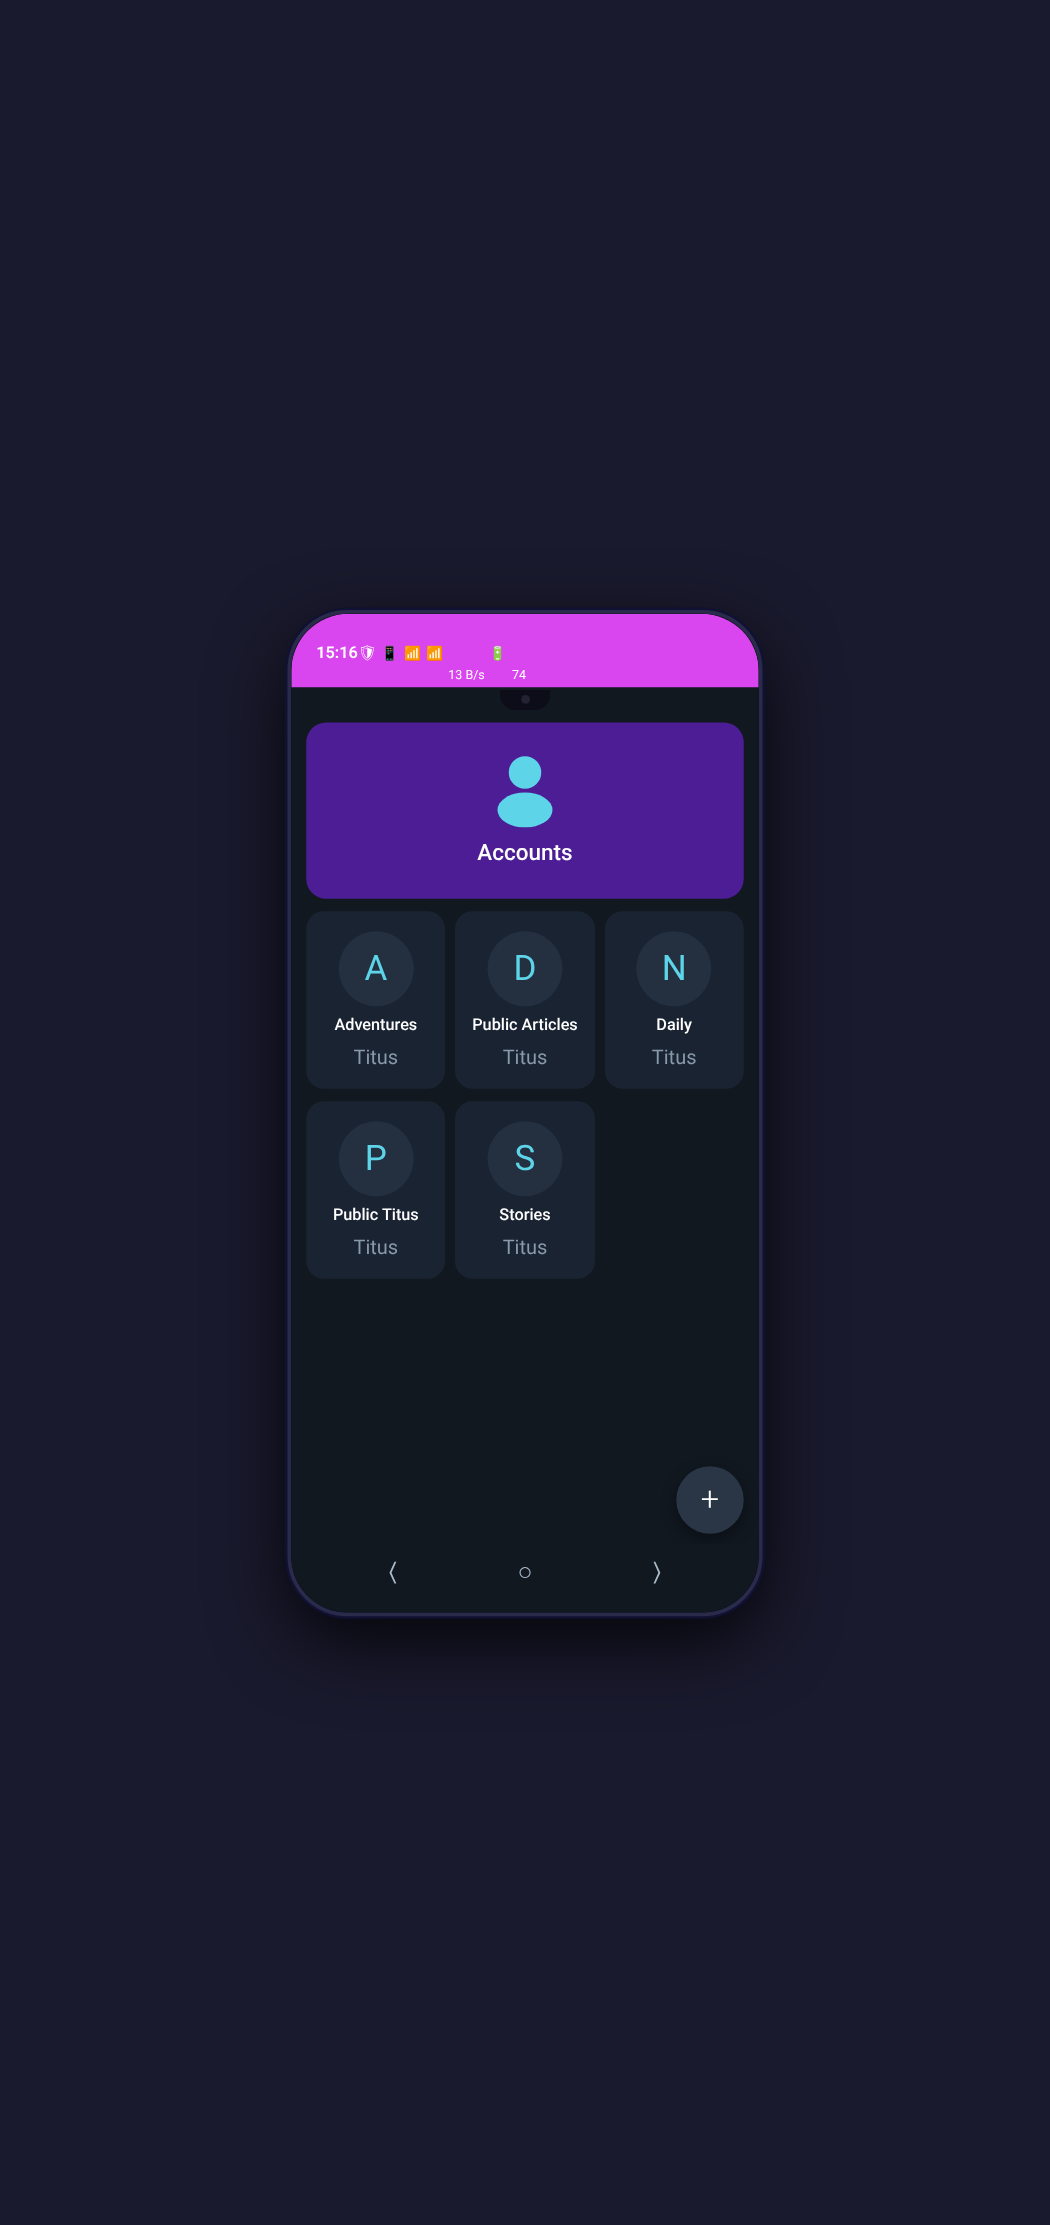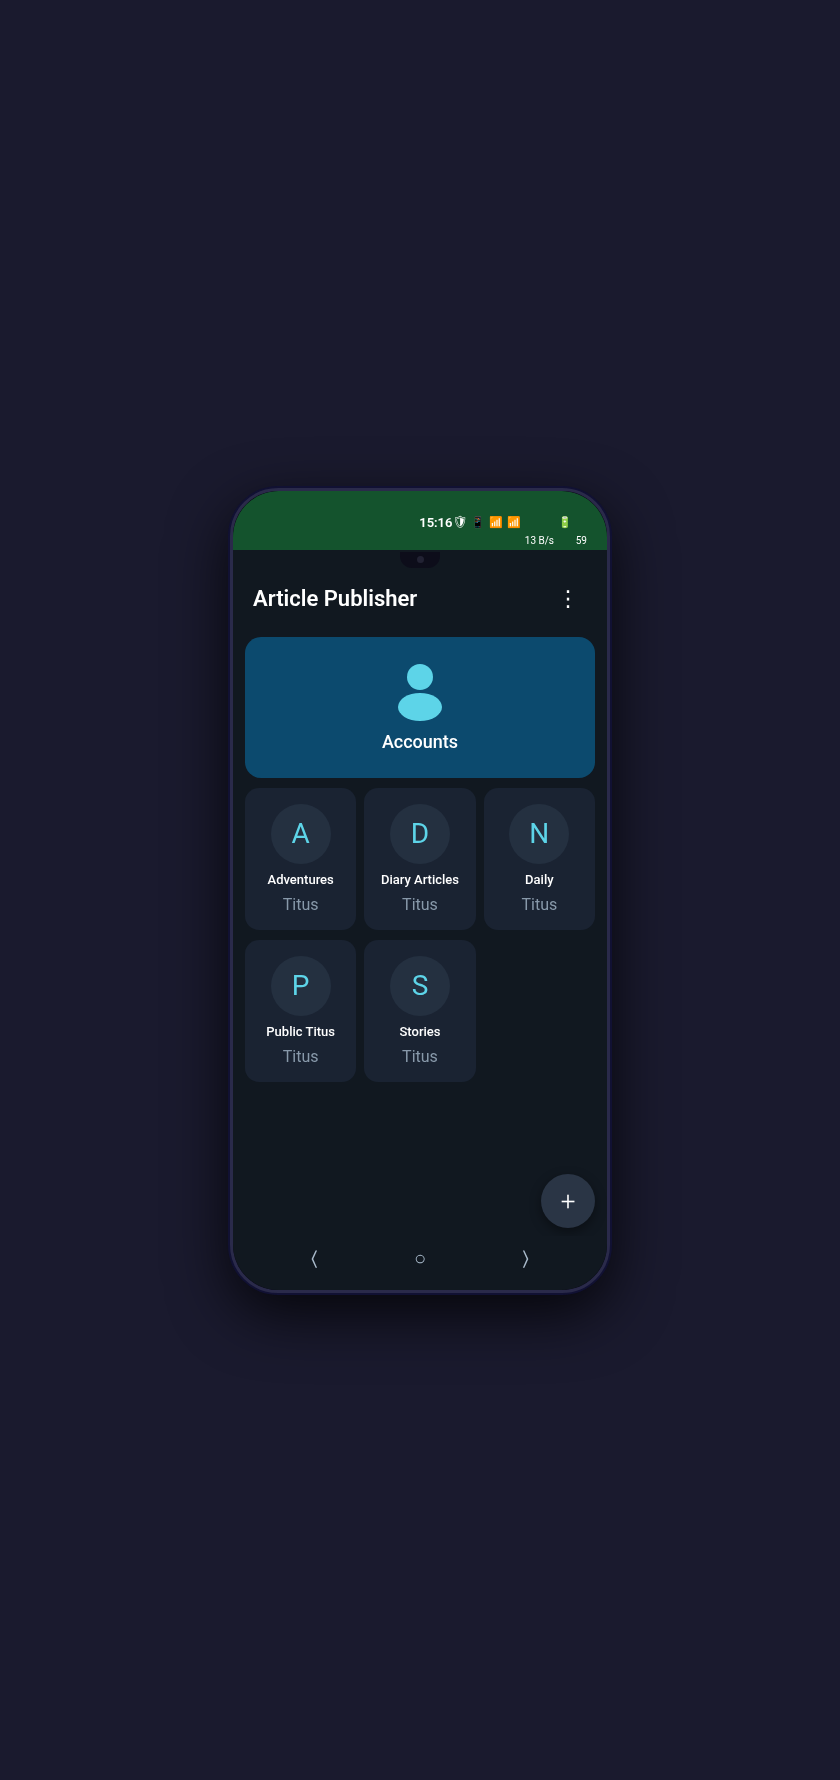--- a/index.html
+++ b/index.html
@@ -31,24 +31,24 @@
       border-radius: 46px;
       overflow: hidden;
       position: relative;
       display: flex;
       flex-direction: column;
     }
 
     
     .status-bar {
       display: flex;
-      justify-content: flex-end;
+      justify-content: flex-start;
       align-items: center;
       padding: 8px 20px 4px;
-      background: #14532d;
+      background: #d946ef;
       min-height: 36px;
     }
 
     .status-time {
       color: #ffffff;
       font-size: 13px;
       font-weight: 600;
     }
 
     .status-icons {
@@ -121,21 +121,21 @@
       flex: 1;
       padding: 8px 12px;
       overflow-y: auto;
       display: flex;
       flex-direction: column;
       gap: 10px;
     }
 
     
     .accounts-card {
-      background: #0c4a6e;
+      background: #4c1d95;
       border-radius: 16px;
       padding: 20px 16px;
       display: flex;
       flex-direction: column;
       align-items: center;
       text-align: center;
     }
 
     .person-icon {
       width: 64px;
@@ -264,54 +264,50 @@
 
     <div class="status-bar">
       <span class="status-time">15:16</span>
       <div class="status-icons">
         <span class="status-icon shield">🛡</span>
         <span class="status-icon">📱</span>
         <span class="status-icon">📶</span>
         <span class="status-icon">📶</span>
         <span class="battery-text">13 B/s</span>
         <span class="status-icon">🔋</span>
-        <span class="battery-text">59</span>
+        <span class="battery-text">74</span>
       </div>
     </div>
 
     <div class="notch-area">
       <div class="notch">
         <div class="camera-dot"></div>
       </div>
     </div>
 
-    <div class="app-bar">
-      <span class="app-title">Article Publisher</span>
-      <span class="menu-dots">⋮</span>
-    </div>
 
     <div class="content">
 
       <div class="accounts-card">
         <svg class="person-icon" viewBox="0 0 64 64" fill="#5dd4e8">
           <circle cx="32" cy="20" r="13"></circle>
           <ellipse cx="32" cy="50" rx="22" ry="14"></ellipse>
         </svg>
         <span class="accounts-title">Accounts</span>
       </div>
 
       <div class="accounts-grid">
         <div class="account-item">
           <div class="account-avatar">A</div>
           <span class="account-name">Adventures</span>
           <span class="account-user">Titus</span>
         </div>
         <div class="account-item">
           <div class="account-avatar">D</div>
-          <span class="account-name">Diary Articles</span>
+          <span class="account-name">Public Articles</span>
           <span class="account-user">Titus</span>
         </div>
         <div class="account-item">
           <div class="account-avatar">N</div>
           <span class="account-name">Daily</span>
           <span class="account-user">Titus</span>
         </div>
       </div>
 
       <div class="accounts-grid-bottom">

